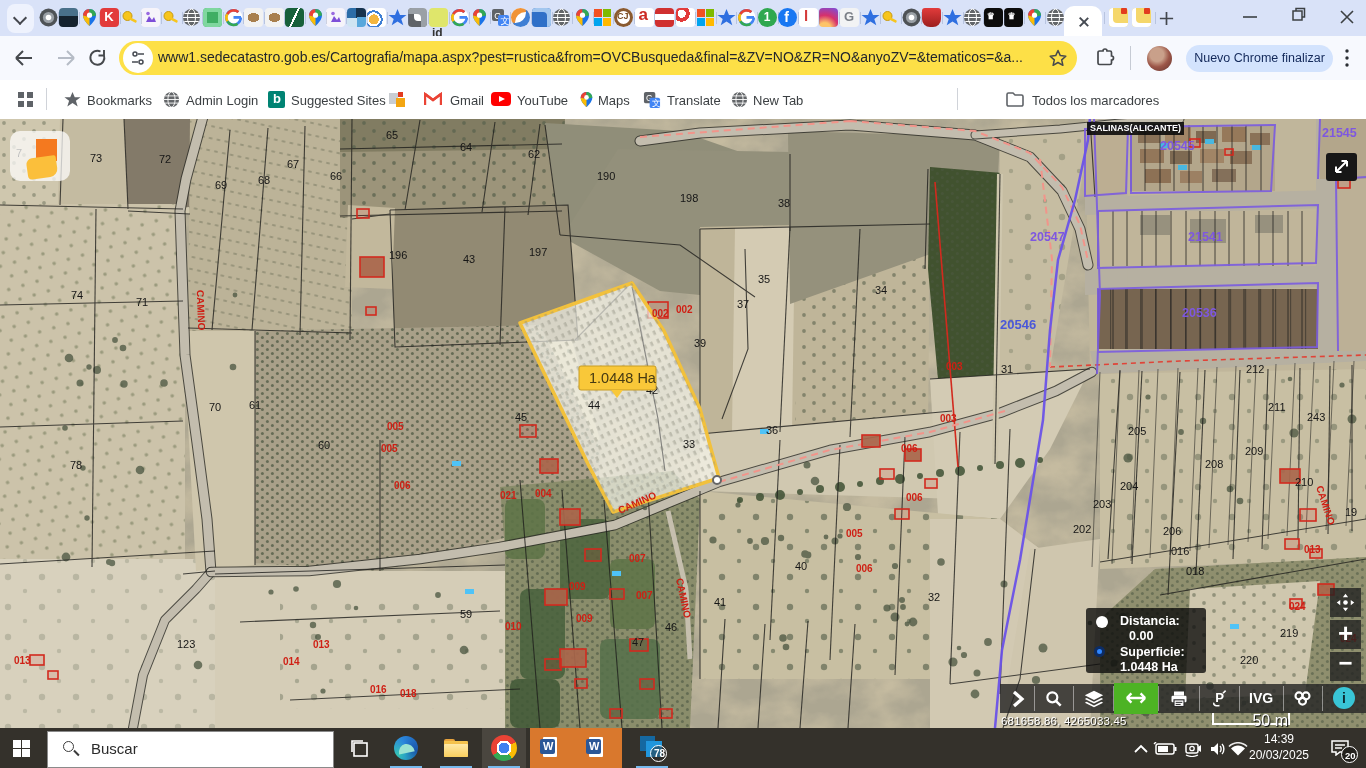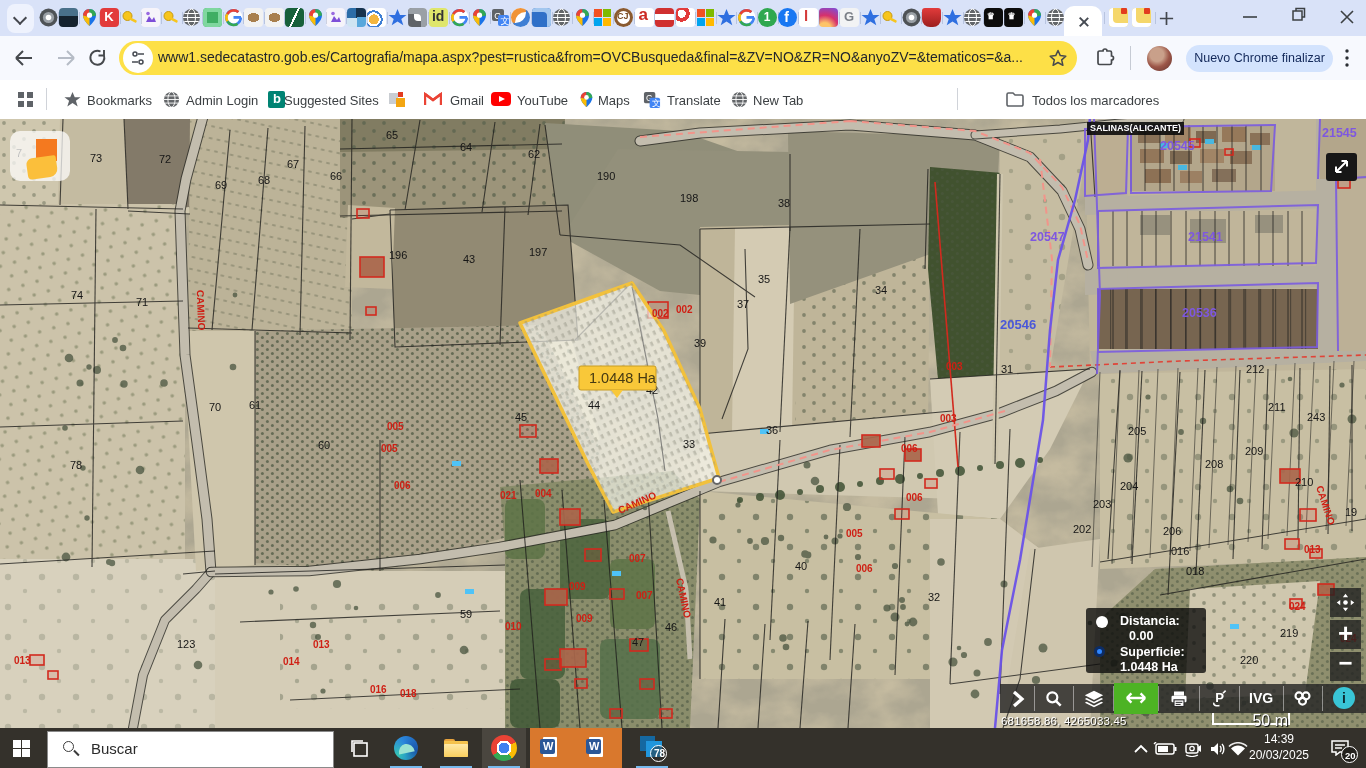--- a/index.html
+++ b/index.html
@@ -175,21 +175,21 @@
 <svg class="fv" style="left:326.2px" viewBox="0 0 19 19">
         <use href="#i-purple"></use>
       </svg>
 <div class="fv" style="left:346.8px;background:conic-gradient(#16324f 0 25%,#58a7dc 25% 50%,#cfe4f2 50% 75%,#2d6da8 75%);"></div>
 <div class="fv" style="left:367.3px;background:radial-gradient(circle at 35% 60%,#f4b63f 0 5px,#fff 5px 7px,#3f7fd4 7px 9px,#fff 9px);"></div>
 <svg class="fv" style="left:387.9px" viewBox="0 0 19 19">
         <use href="#i-star"></use>
       </svg>
 <div class="fv" style="left:408.4px;background:#fff;box-shadow:inset -6px 6px 0 0 #9aa0a6,inset 6px -6px 0 0 #5f6368;"></div>
 <div class="fv" style="left:428.9px;background:#dfe66b;">
-        <b style="position:absolute;left:3px;top:0;font-size:14px;color:#333">id</b>
+        <b style="position:absolute;left:3px;top:18px;font-size:12px;color:#333">id</b>
       </div>
 <svg class="fv" style="left:449.5px" viewBox="0 0 19 19">
         <use href="#i-g"></use>
       </svg>
 <svg class="fv" style="left:470.1px" viewBox="0 0 19 19">
         <use href="#i-pin"></use>
       </svg>
 <svg class="fv" style="left:490.6px" viewBox="0 0 19 19">
         <use href="#i-translate"></use>
       </svg>
@@ -376,21 +376,21 @@
         <path d="M9.5 1 12 7H18.5L13.3 10.9 15.3 17.3 9.5 13.4 3.7 17.3 5.7 10.9.5 7H7Z" fill="#5f6368"></path>
       </svg>
       <div class="bmtxt" style="left:87px">Bookmarks</div>
       <svg style="position:absolute;left:163px;top:11px" width="17" height="17" viewBox="0 0 19 19">
         <use href="#i-globe"></use>
       </svg>
       <div class="bmtxt" style="left:186px">Admin Login</div>
       <div style="position:absolute;left:268px;top:11px;width:17px;height:17px;background:#008373;border-radius:2px">
         <b style="position:absolute;left:5px;top:0px;font-size:13px;color:#fff">b</b>
       </div>
-      <div class="bmtxt" style="left:284px">Suggested Sites</div>
+      <div class="bmtxt" style="left:291px">Suggested Sites</div>
       <div style="position:absolute;left:388px;top:11px;width:17px;height:17px;background:#fff">
         <i style="position:absolute;left:1px;top:2px;width:9px;height:11px;background:#c9cdd2"></i>
         <i style="position:absolute;right:0;bottom:1px;width:9px;height:9px;background:#f3a612"></i>
         <i style="position:absolute;right:2px;top:1px;width:5px;height:5px;background:#e23b1f"></i>
       </div>
       <svg style="position:absolute;left:424px;top:12px" width="18" height="14" viewBox="0 0 18 14">
         <path d="M1 13V2L9 8 17 2V13" fill="none" stroke="#ea4335" stroke-width="2.4"></path>
         <path d="M1 2 9 8 17 2" fill="none" stroke="#ea4335" stroke-width="2.4"></path>
       </svg>
       <div class="bmtxt" style="left:450px">Gmail</div>

